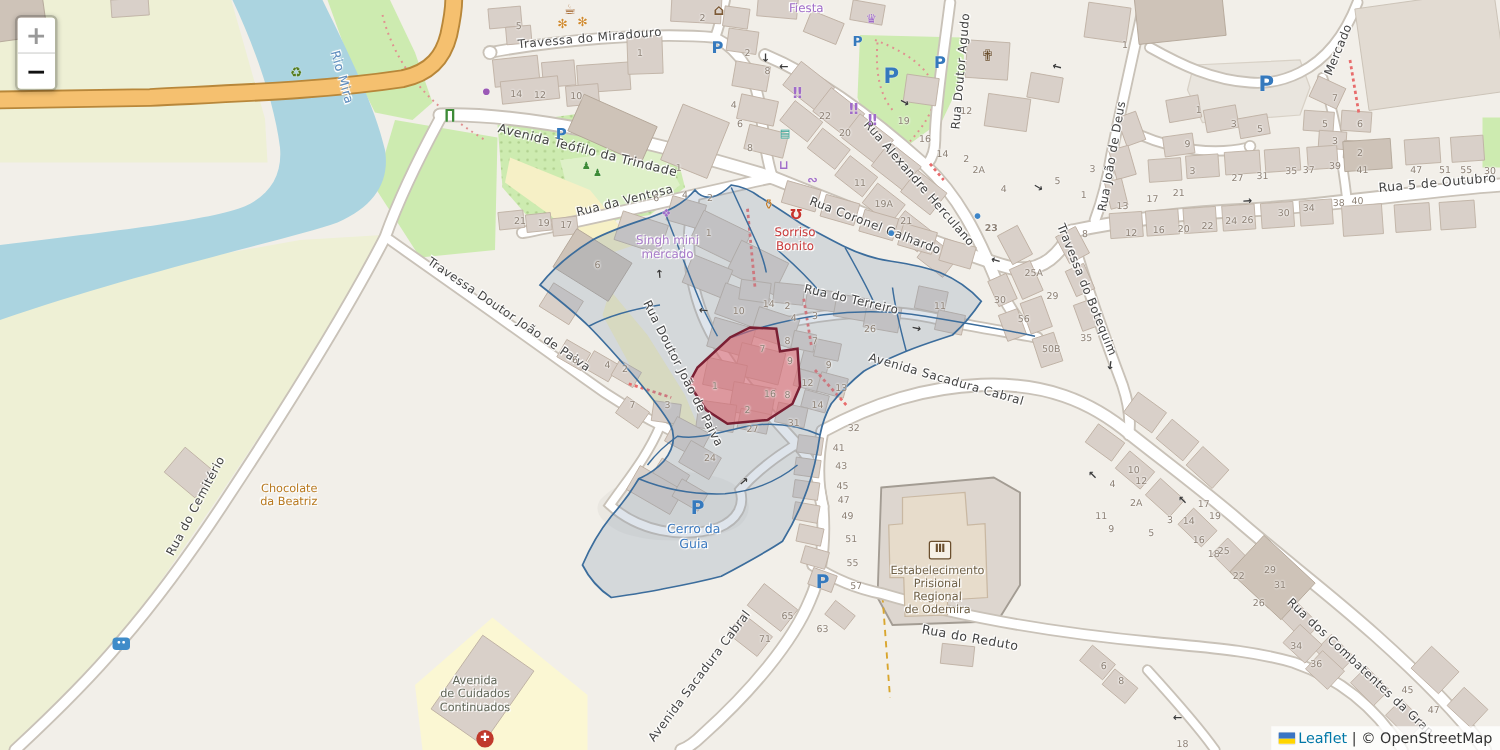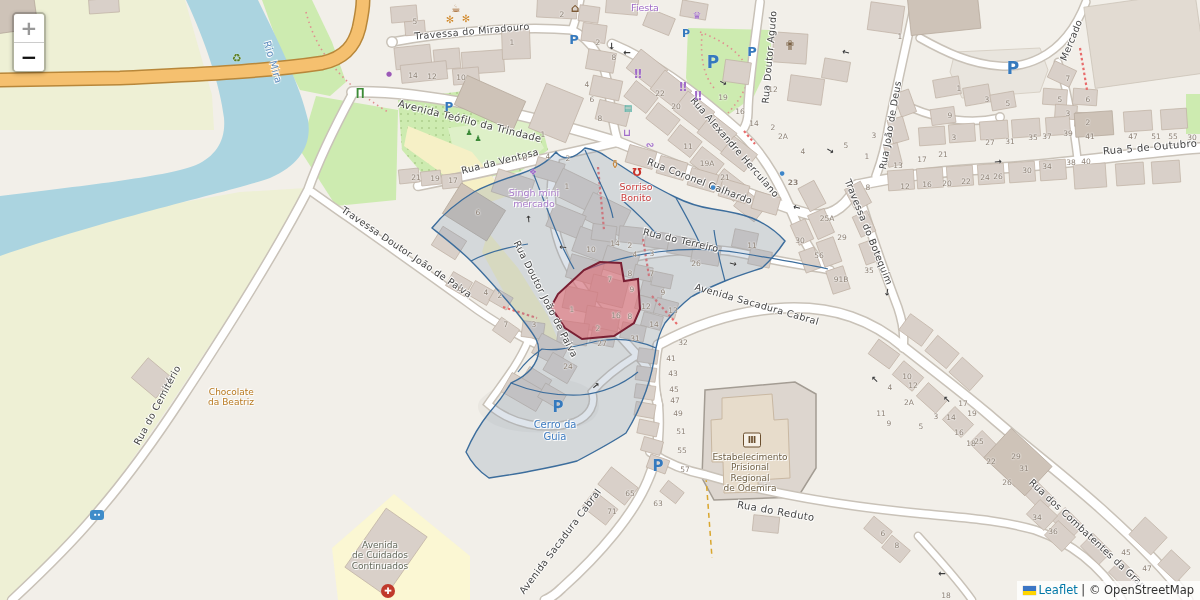--- a/index.html
+++ b/index.html
@@ -402,21 +402,21 @@
       <span class="hn" style="left: 803px; top: 151px; position: absolute; transform: translate(-50%, -50%) rotate(0deg);">4</span>
       <span class="hn" style="left: 846px; top: 145px; position: absolute; transform: translate(-50%, -50%) rotate(0deg);">5</span>
       <span class="hn" style="left: 867px; top: 156px; position: absolute; transform: translate(-50%, -50%) rotate(0deg);">1</span>
       <span class="hn" style="left: 868px; top: 187px; position: absolute; transform: translate(-50%, -50%) rotate(0deg);">8</span>
       <span class="hn" style="left: 874px; top: 135px; position: absolute; transform: translate(-50%, -50%) rotate(0deg);">3</span>
       <span class="hn" style="left: 898px; top: 165px; position: absolute; transform: translate(-50%, -50%) rotate(0deg);">13</span>
       <span class="hn" style="left: 827px; top: 218px; position: absolute; transform: translate(-50%, -50%) rotate(0deg);">25A</span>
       <span class="hn" style="left: 842px; top: 237px; position: absolute; transform: translate(-50%, -50%) rotate(0deg);">29</span>
       <span class="hn" style="left: 800px; top: 240px; position: absolute; transform: translate(-50%, -50%) rotate(0deg);">30</span>
       <span class="hn" style="left: 819px; top: 255px; position: absolute; transform: translate(-50%, -50%) rotate(0deg);">56</span>
-      <span class="hn" style="left: 841px; top: 279px; position: absolute; transform: translate(-50%, -50%) rotate(0deg);">91B</span>
+      <span class="hn" style="left: 841px; top: 279px; position: absolute; transform: translate(-50%, -50%) rotate(0deg);">50B</span>
       <span class="hn" style="left: 869px; top: 270px; position: absolute; transform: translate(-50%, -50%) rotate(0deg);">35</span>
       <span class="hn" style="left: 959px; top: 88px; position: absolute; transform: translate(-50%, -50%) rotate(0deg);">1</span>
       <span class="hn" style="left: 987px; top: 99px; position: absolute; transform: translate(-50%, -50%) rotate(0deg);">3</span>
       <span class="hn" style="left: 1008px; top: 103px; position: absolute; transform: translate(-50%, -50%) rotate(0deg);">5</span>
       <span class="hn" style="left: 950px; top: 115px; position: absolute; transform: translate(-50%, -50%) rotate(0deg);">9</span>
       <span class="hn" style="left: 954px; top: 137px; position: absolute; transform: translate(-50%, -50%) rotate(0deg);">3</span>
       <span class="hn" style="left: 943px; top: 154px; position: absolute; transform: translate(-50%, -50%) rotate(0deg);">21</span>
       <span class="hn" style="left: 922px; top: 159px; position: absolute; transform: translate(-50%, -50%) rotate(0deg);">17</span>
       <span class="hn" style="left: 905px; top: 186px; position: absolute; transform: translate(-50%, -50%) rotate(0deg);">12</span>
       <span class="hn" style="left: 927px; top: 184px; position: absolute; transform: translate(-50%, -50%) rotate(0deg);">16</span>

